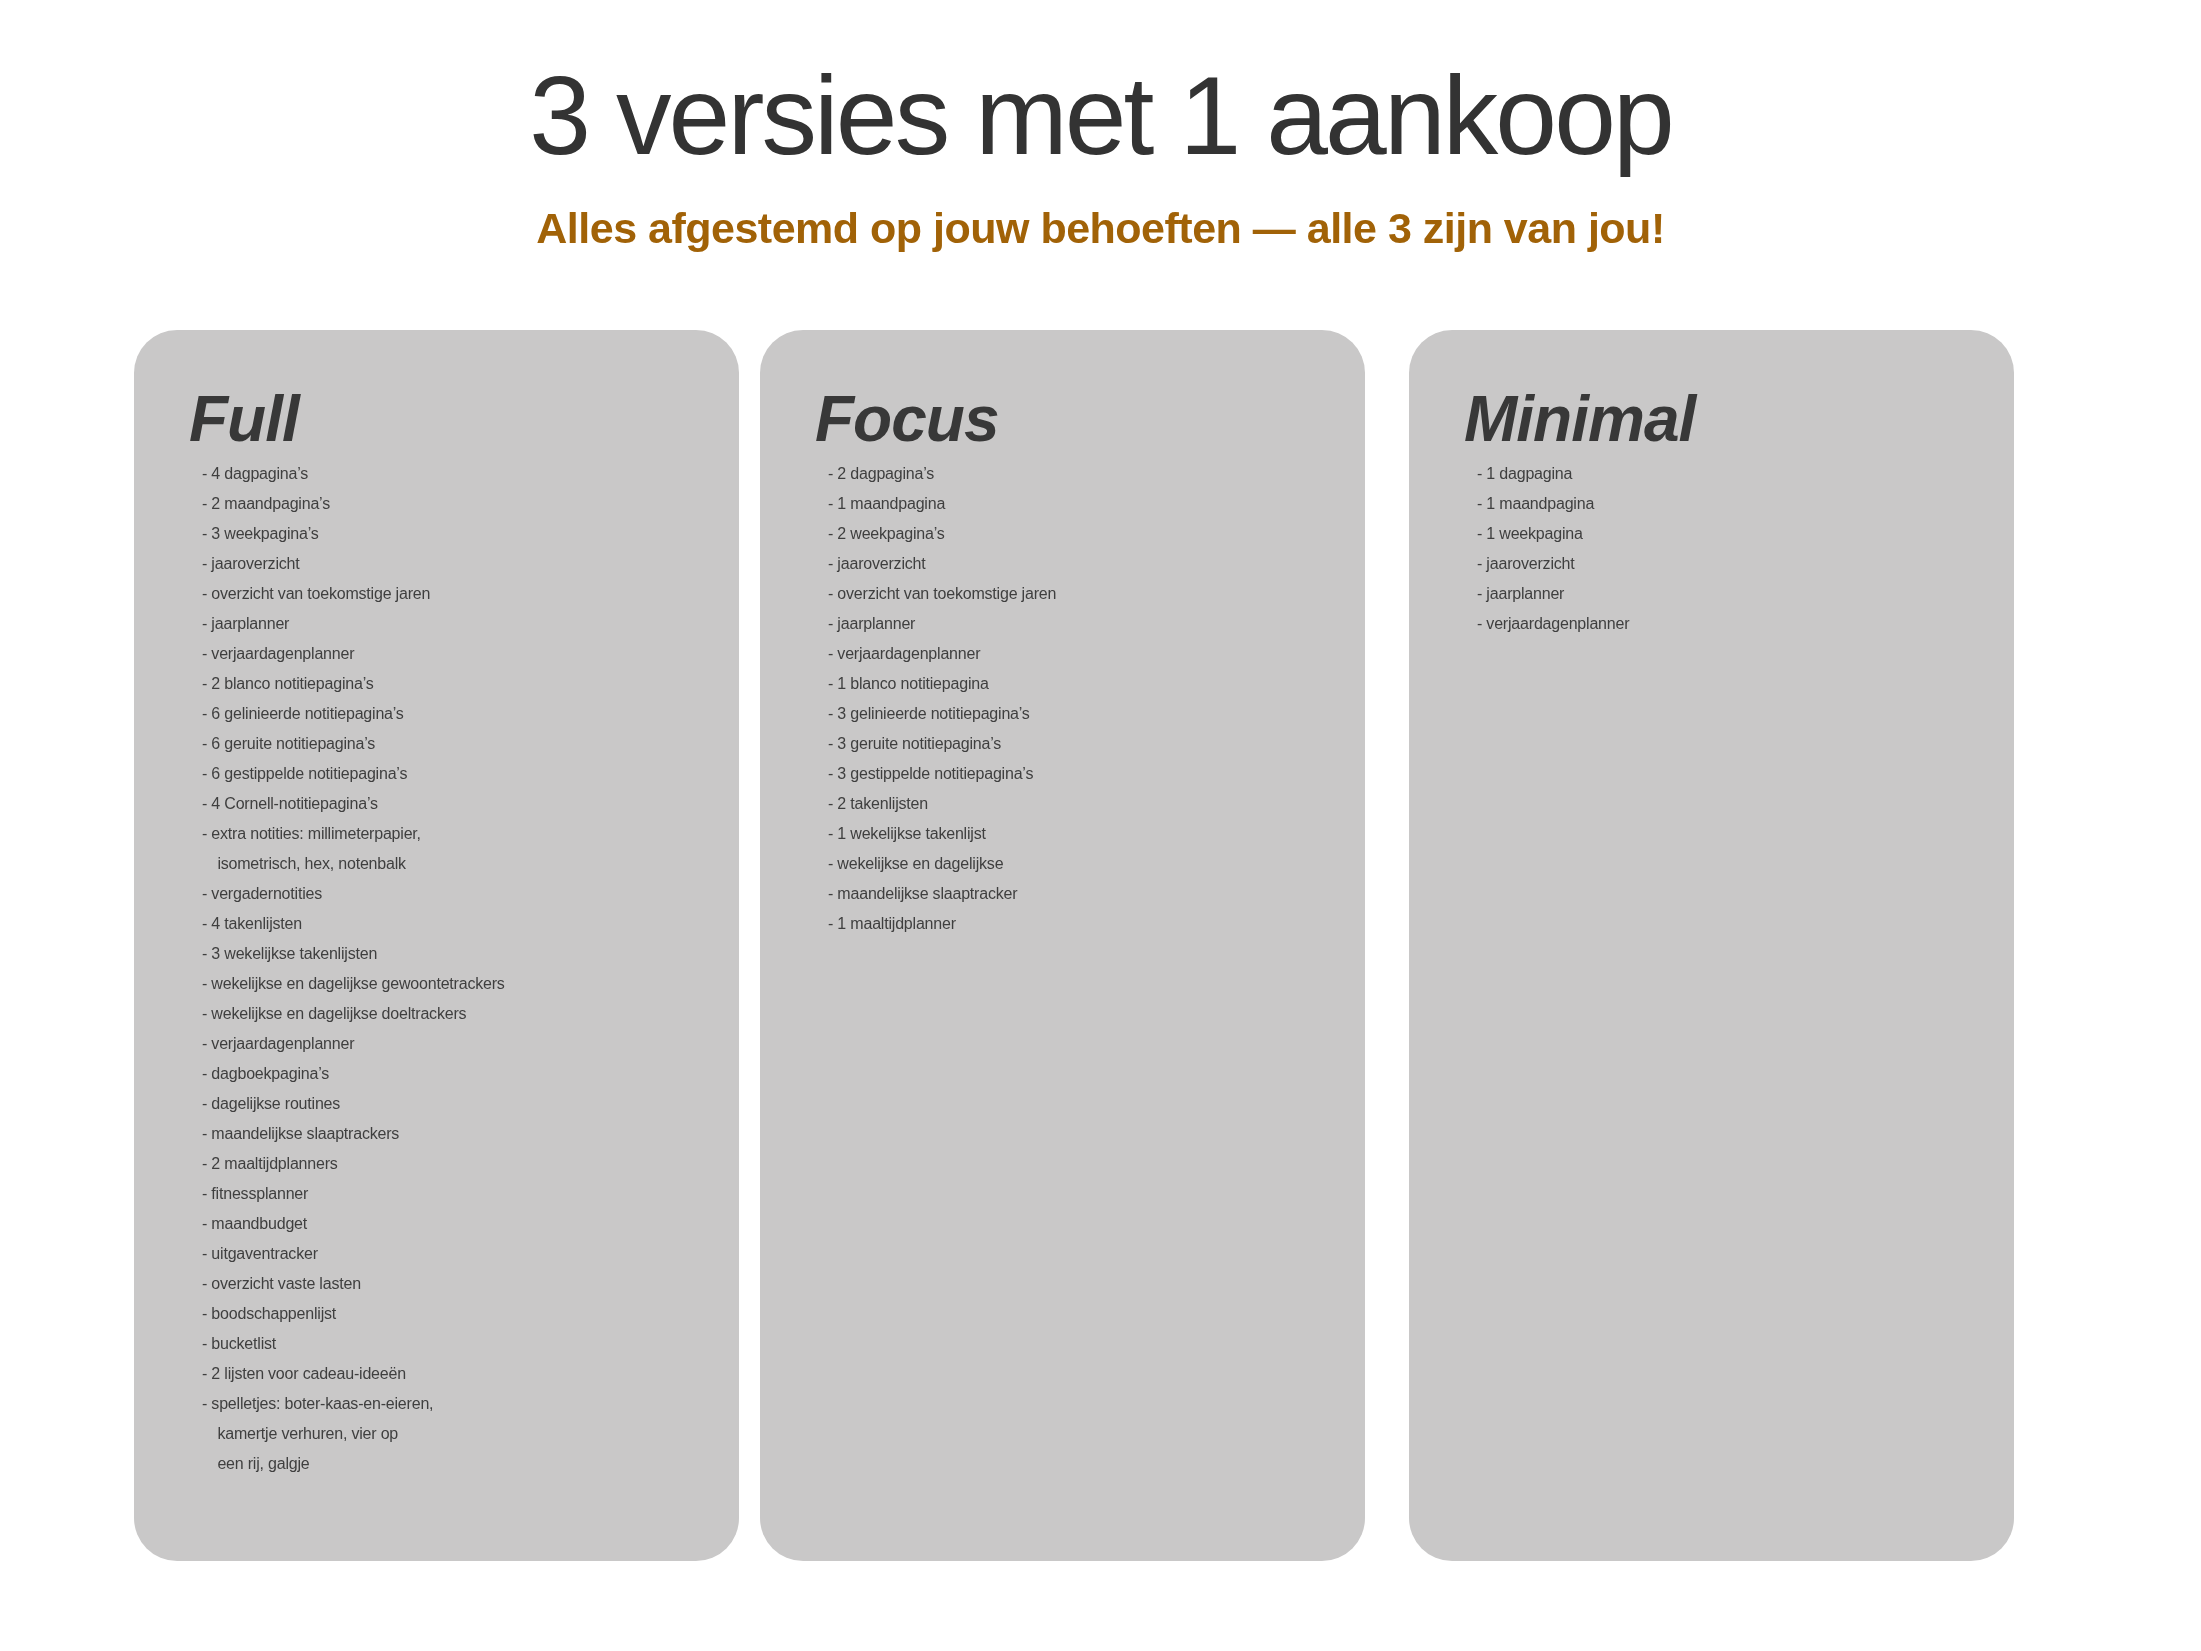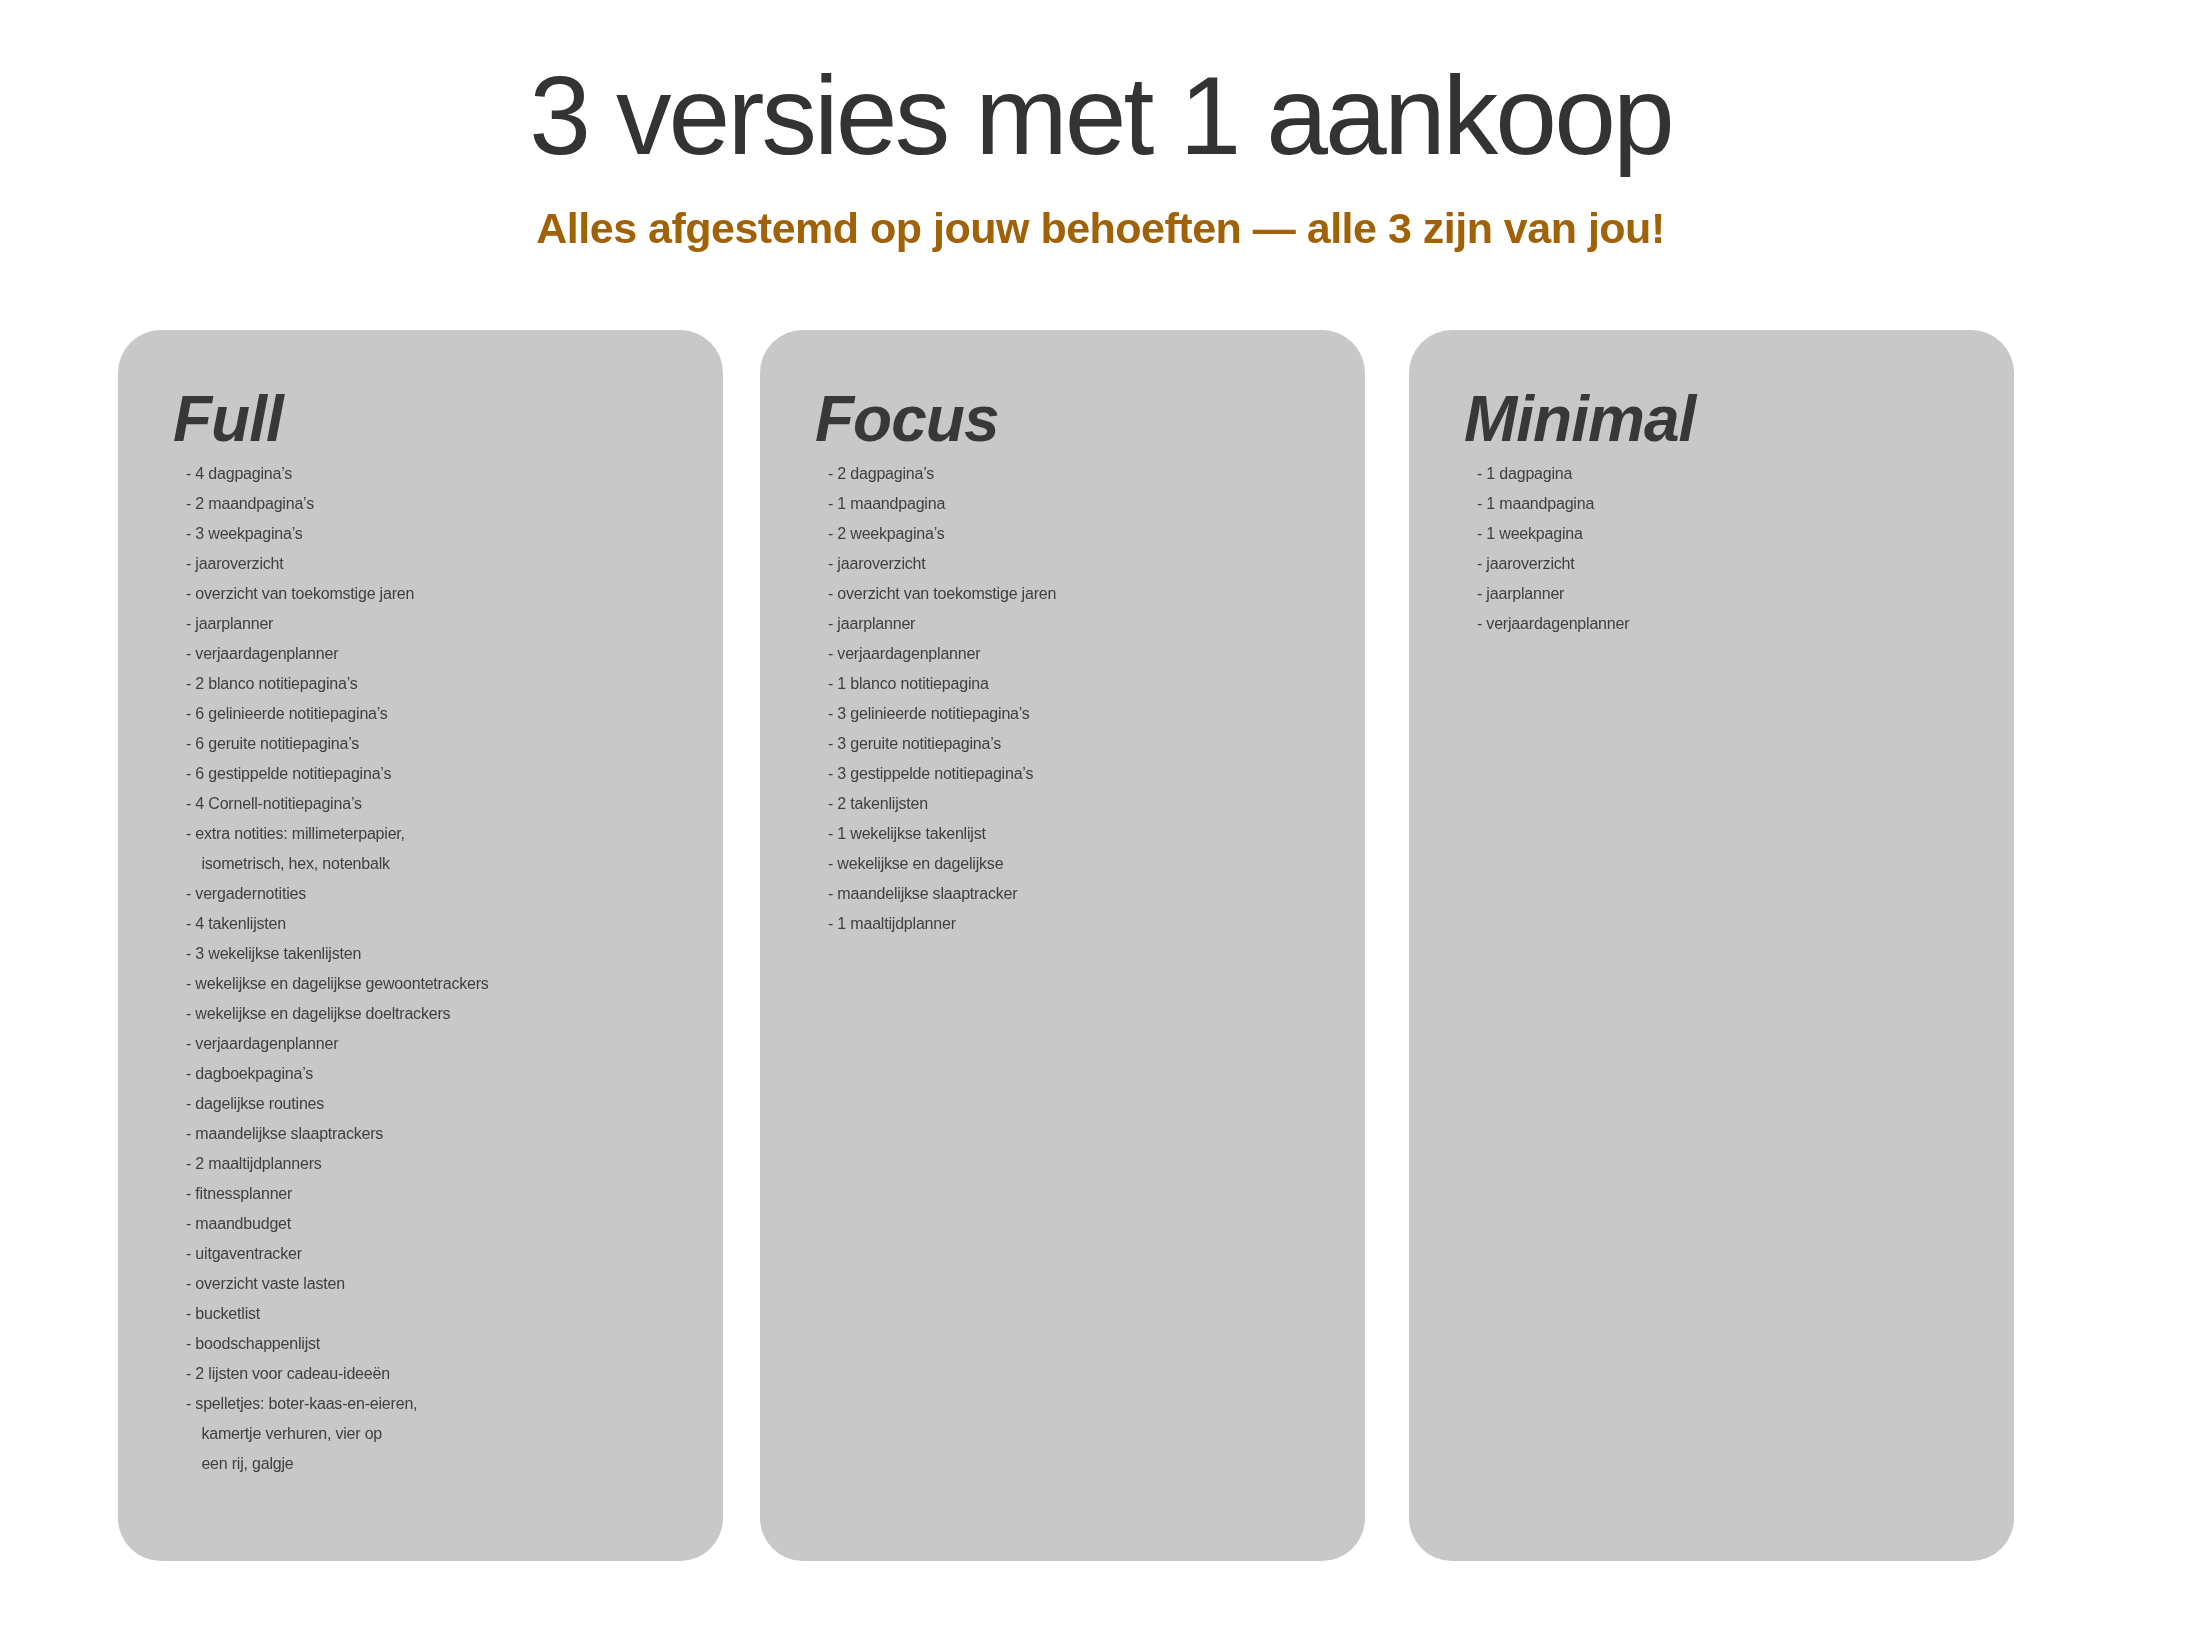--- a/index.html
+++ b/index.html
@@ -36,21 +36,21 @@
   .card {
     position: absolute;
     top: 330px;
     width: 605px;
     height: 1231px;
     background: #c9c8c8;
     border-radius: 43px;
     box-sizing: border-box;
     padding-top: 56px;
   }
-  .card-full    { left: 118px; }
+  .card-full    { left: 134px; }
   .card-focus   { left: 760px; }
   .card-minimal { left: 1409px; }
   .card-title {
     margin: 0 0 5.8px 55px;
     font-size: 64px;
     line-height: 67px;
     font-weight: bold;
     font-style: italic;
     color: #383838;
     letter-spacing: -1px;
@@ -101,22 +101,22 @@
         <div class="line">- wekelijkse en dagelijkse doeltrackers</div>
         <div class="line">- verjaardagenplanner</div>
         <div class="line">- dagboekpagina’s</div>
         <div class="line">- dagelijkse routines</div>
         <div class="line">- maandelijkse slaaptrackers</div>
         <div class="line">- 2 maaltijdplanners</div>
         <div class="line">- fitnessplanner</div>
         <div class="line">- maandbudget</div>
         <div class="line">- uitgaventracker</div>
         <div class="line">- overzicht vaste lasten</div>
+        <div class="line">- boodschappenlijst</div>
         <div class="line">- bucketlist</div>
-        <div class="line">- boodschappenlijst</div>
         <div class="line">- 2 lijsten voor cadeau-ideeën</div>
         <div class="line">- spelletjes: boter-kaas-en-eieren,</div>
         <div class="line cont">kamertje verhuren, vier op</div>
         <div class="line cont">een rij, galgje</div>
       </div>
   </div>
 
   <div class="card card-focus">
     <div class="card-title">Focus</div>
     <div class="card-list">

